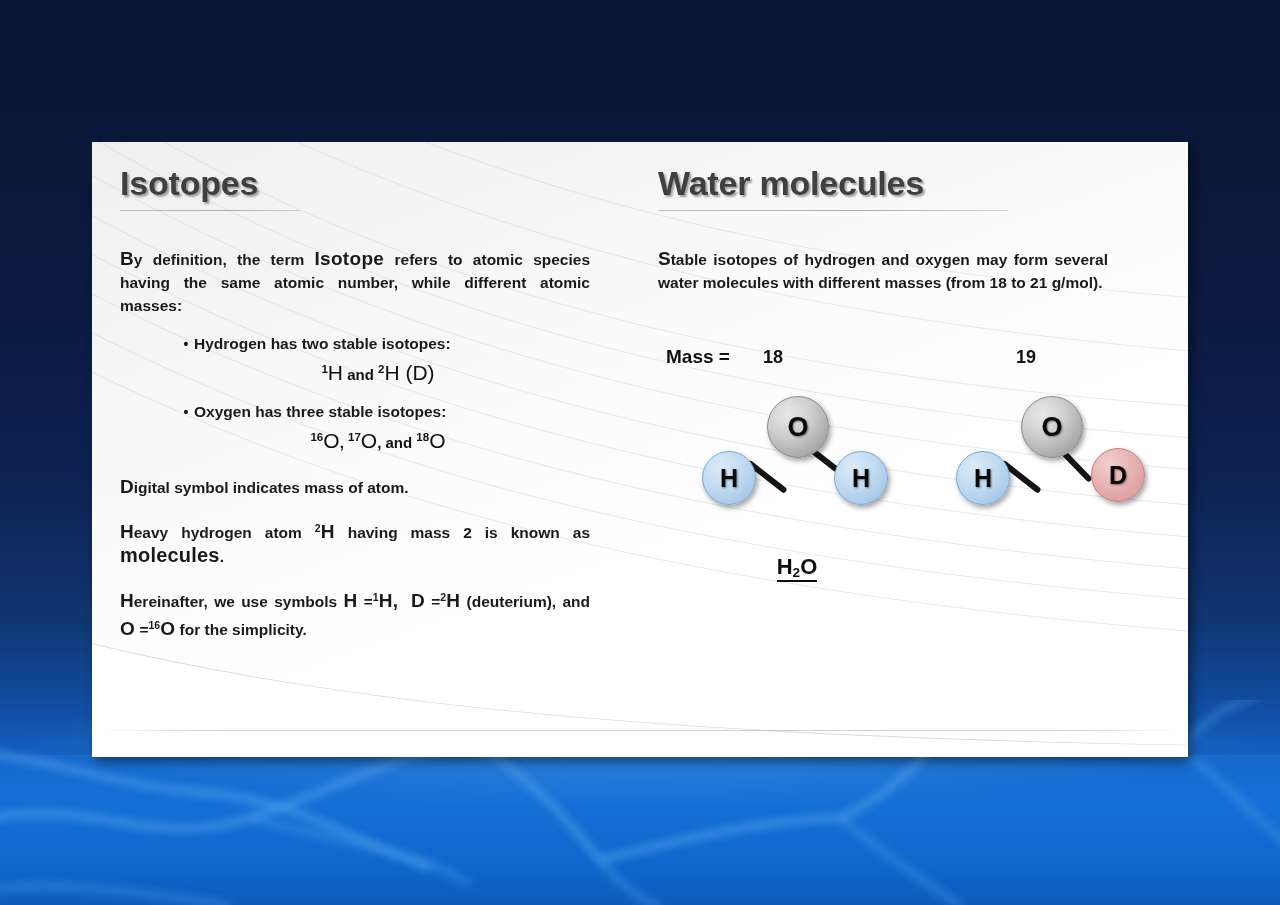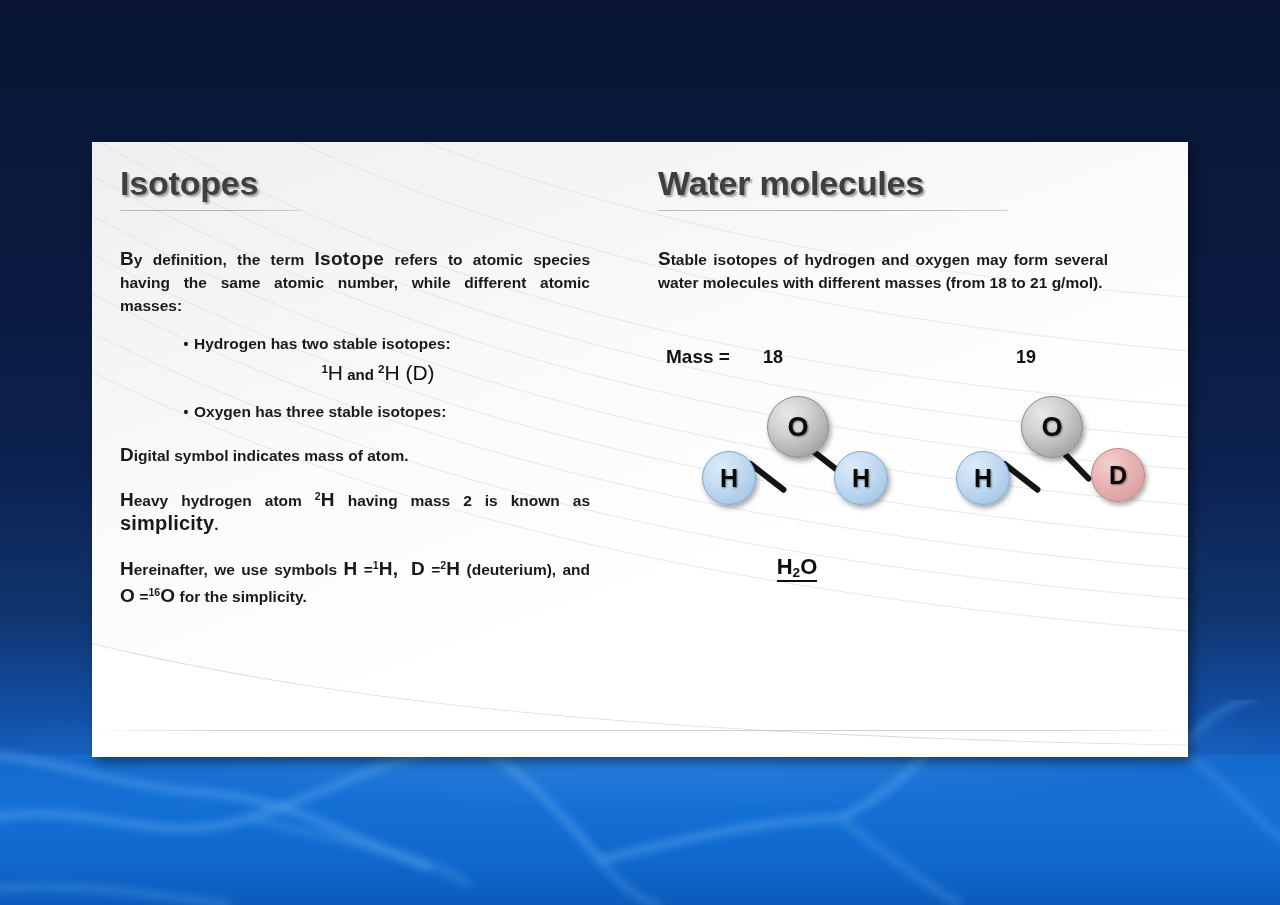--- a/index.html
+++ b/index.html
@@ -323,28 +323,31 @@
         <div class="centered-formula" style="margin-top:1px;">
           <sup class="iso">1</sup><span class="el">H</span><span class="small"> and </span><sup class="iso">2</sup><span class="el">H (D)</span>
         </div>
       </div>
 
       <div style="margin-top:13px; padding-left:58px; width:400px;">
         <div class="bullet-row">
           <span class="bullet-dot">•</span>
           <span>Oxygen has three stable isotopes:</span>
         </div>
+        <div class="centered-formula" style="margin-top:1px;">
+          <sup class="iso">16</sup><span class="el">O</span><span class="small">, </span><sup class="iso">17</sup><span class="el">O</span><span class="small">, and </span><sup class="iso">18</sup><span class="el">O</span>
+        </div>
       </div>
 
       <div class="body-text para" style="width:470px; text-align:left; margin-top:20px;">
         <span class="cap">D</span><span>igital symbol indicates mass of atom.</span>
       </div>
 
       <div class="body-text para" style="width:470px; margin-top:18px;">
-        <span class="cap">H</span><span>eavy hydrogen atom </span><sup class="iso">2</sup><span class="emph-isotope">H</span><span> having mass 2 is known as </span><span class="big-word">simplicity</span><span>.</span>
+        <span class="cap">H</span><span>eavy hydrogen atom </span><sup class="iso">2</sup><span class="emph-isotope">H</span><span> having mass 2 is known as </span><span class="big-word">molecules</span><span>.</span>
       </div>
 
       <div class="body-text para" style="width:470px; margin-top:18px;">
         <span class="cap">H</span><span>ereinafter, we use symbols </span><span class="emph-isotope">H</span><span>&nbsp;</span><span>=</span><sup class="iso">1</sup><span class="emph-isotope">H,</span><span>&nbsp;&nbsp;</span><span class="emph-isotope">D</span><span>&nbsp;</span><span>=</span><sup class="iso">2</sup><span class="emph-isotope">H</span><span> (deuterium), and </span><span class="emph-isotope">O</span><span>&nbsp;</span><span>=</span><sup class="iso">16</sup><span class="emph-isotope">O</span><span> for the simplicity.</span>
       </div>
     </div>
 
     <div class="col col-right" style="top:22px;">
       <h1 class="slide-title">Water molecules</h1>
       <div class="title-rule rule-right"></div>

